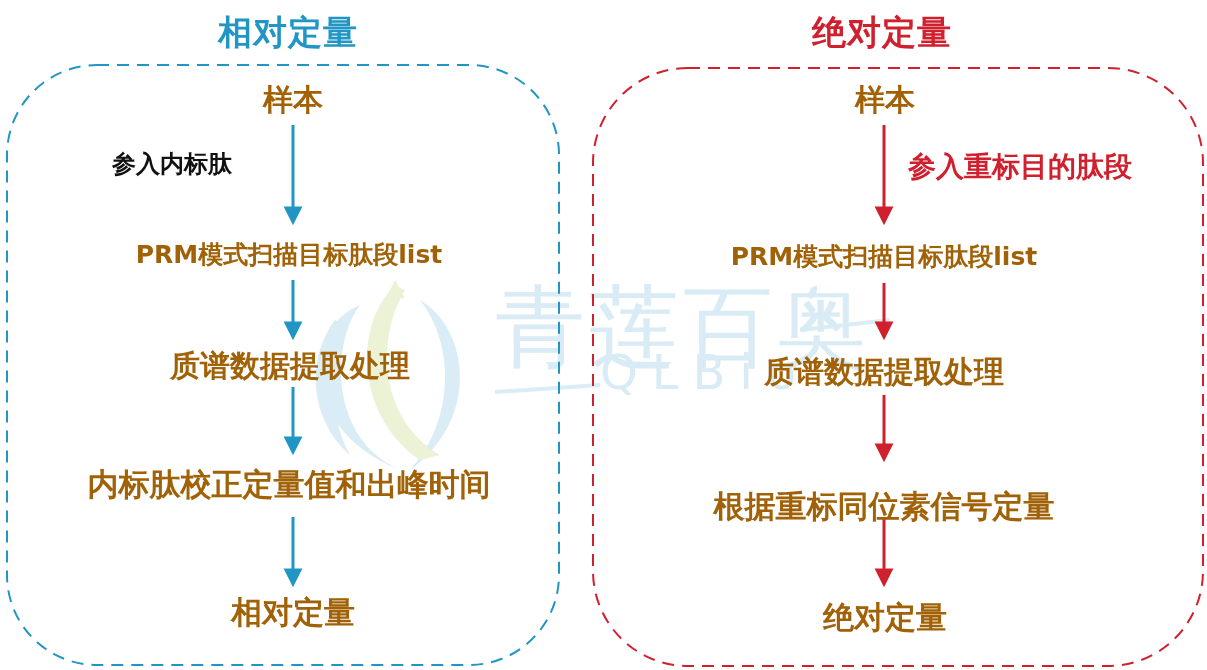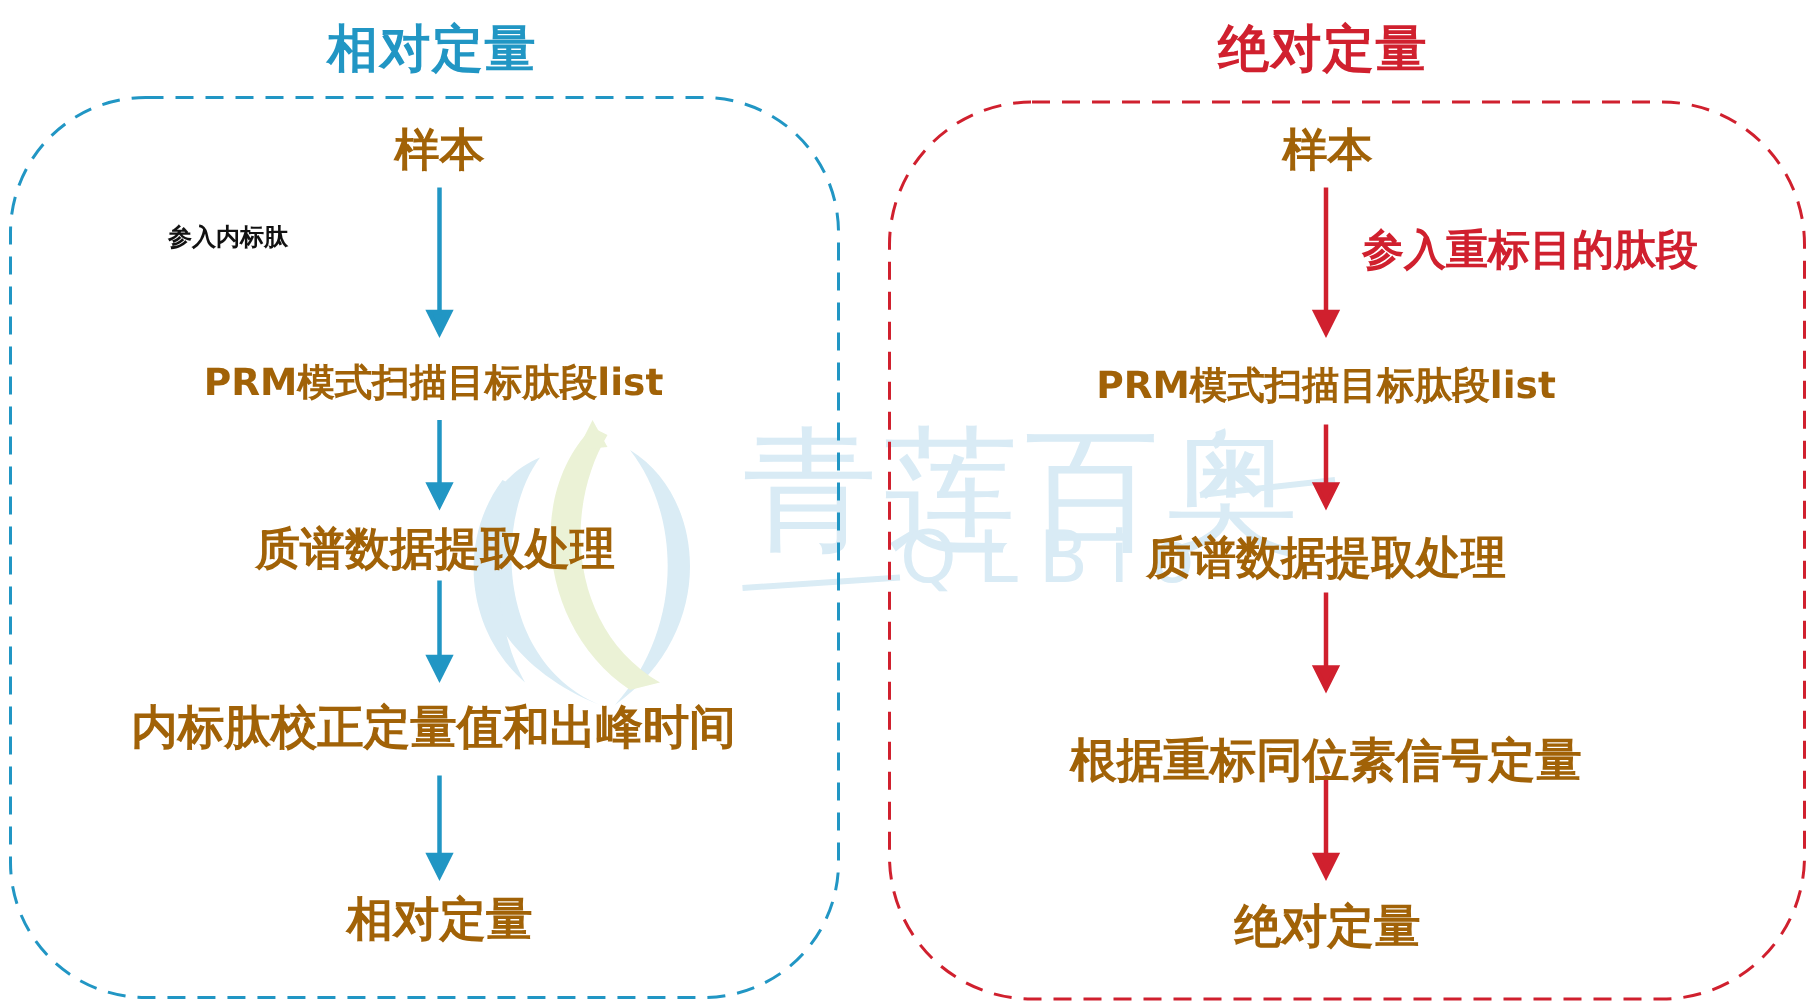--- a/index.html
+++ b/index.html
@@ -10,21 +10,21 @@
   }
   .panel-title {
     position:absolute; font-weight:bold; font-size:34px; text-align:center;
     white-space:nowrap; letter-spacing:1px;
   }
   .step {
     position:absolute; font-weight:bold; color:#a16207; text-align:center;
     white-space:nowrap; transform:translateX(-50%);
   }
   .side-label {
-    position:absolute; font-weight:bold; white-space:nowrap; font-size:16px;
+    position:absolute; font-weight:bold; white-space:nowrap; font-size:24px;
   }
   .watermark { position:absolute; pointer-events:none; }
   svg { position:absolute; left:0; top:0; }
 </style>
 </head>
 <body>
 
 <svg width="1207" height="670">
   <g opacity="0.9">
 

